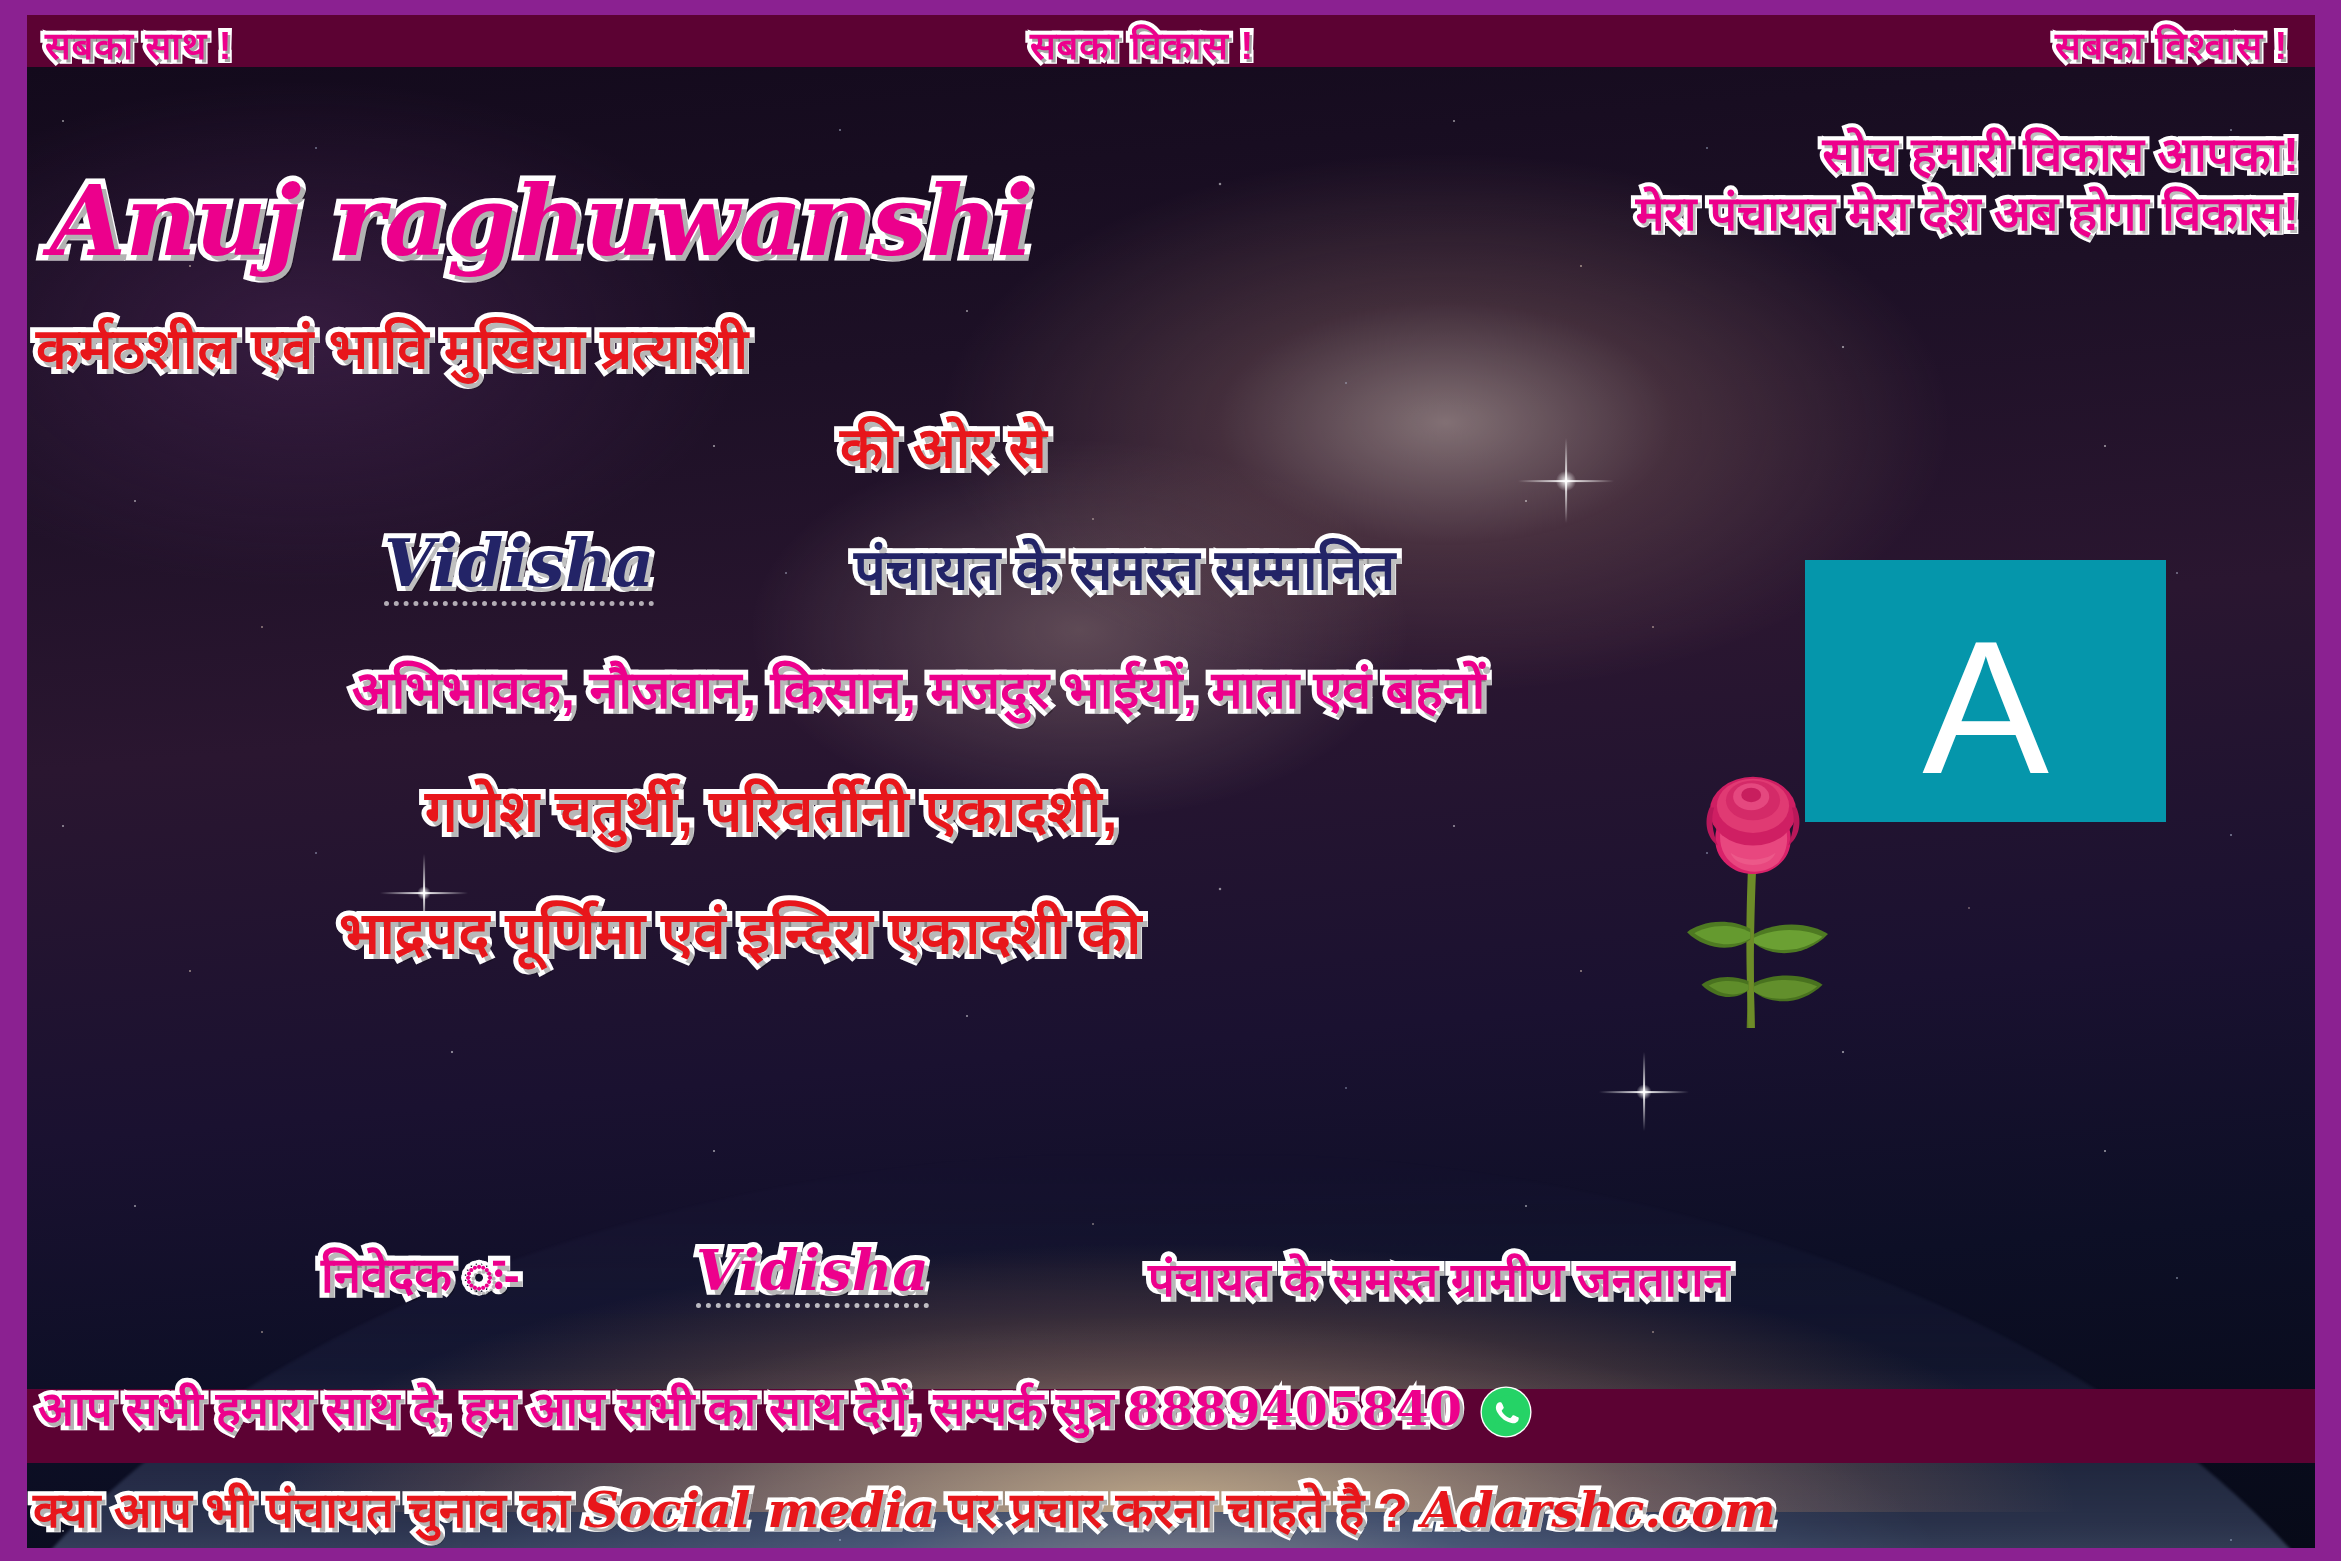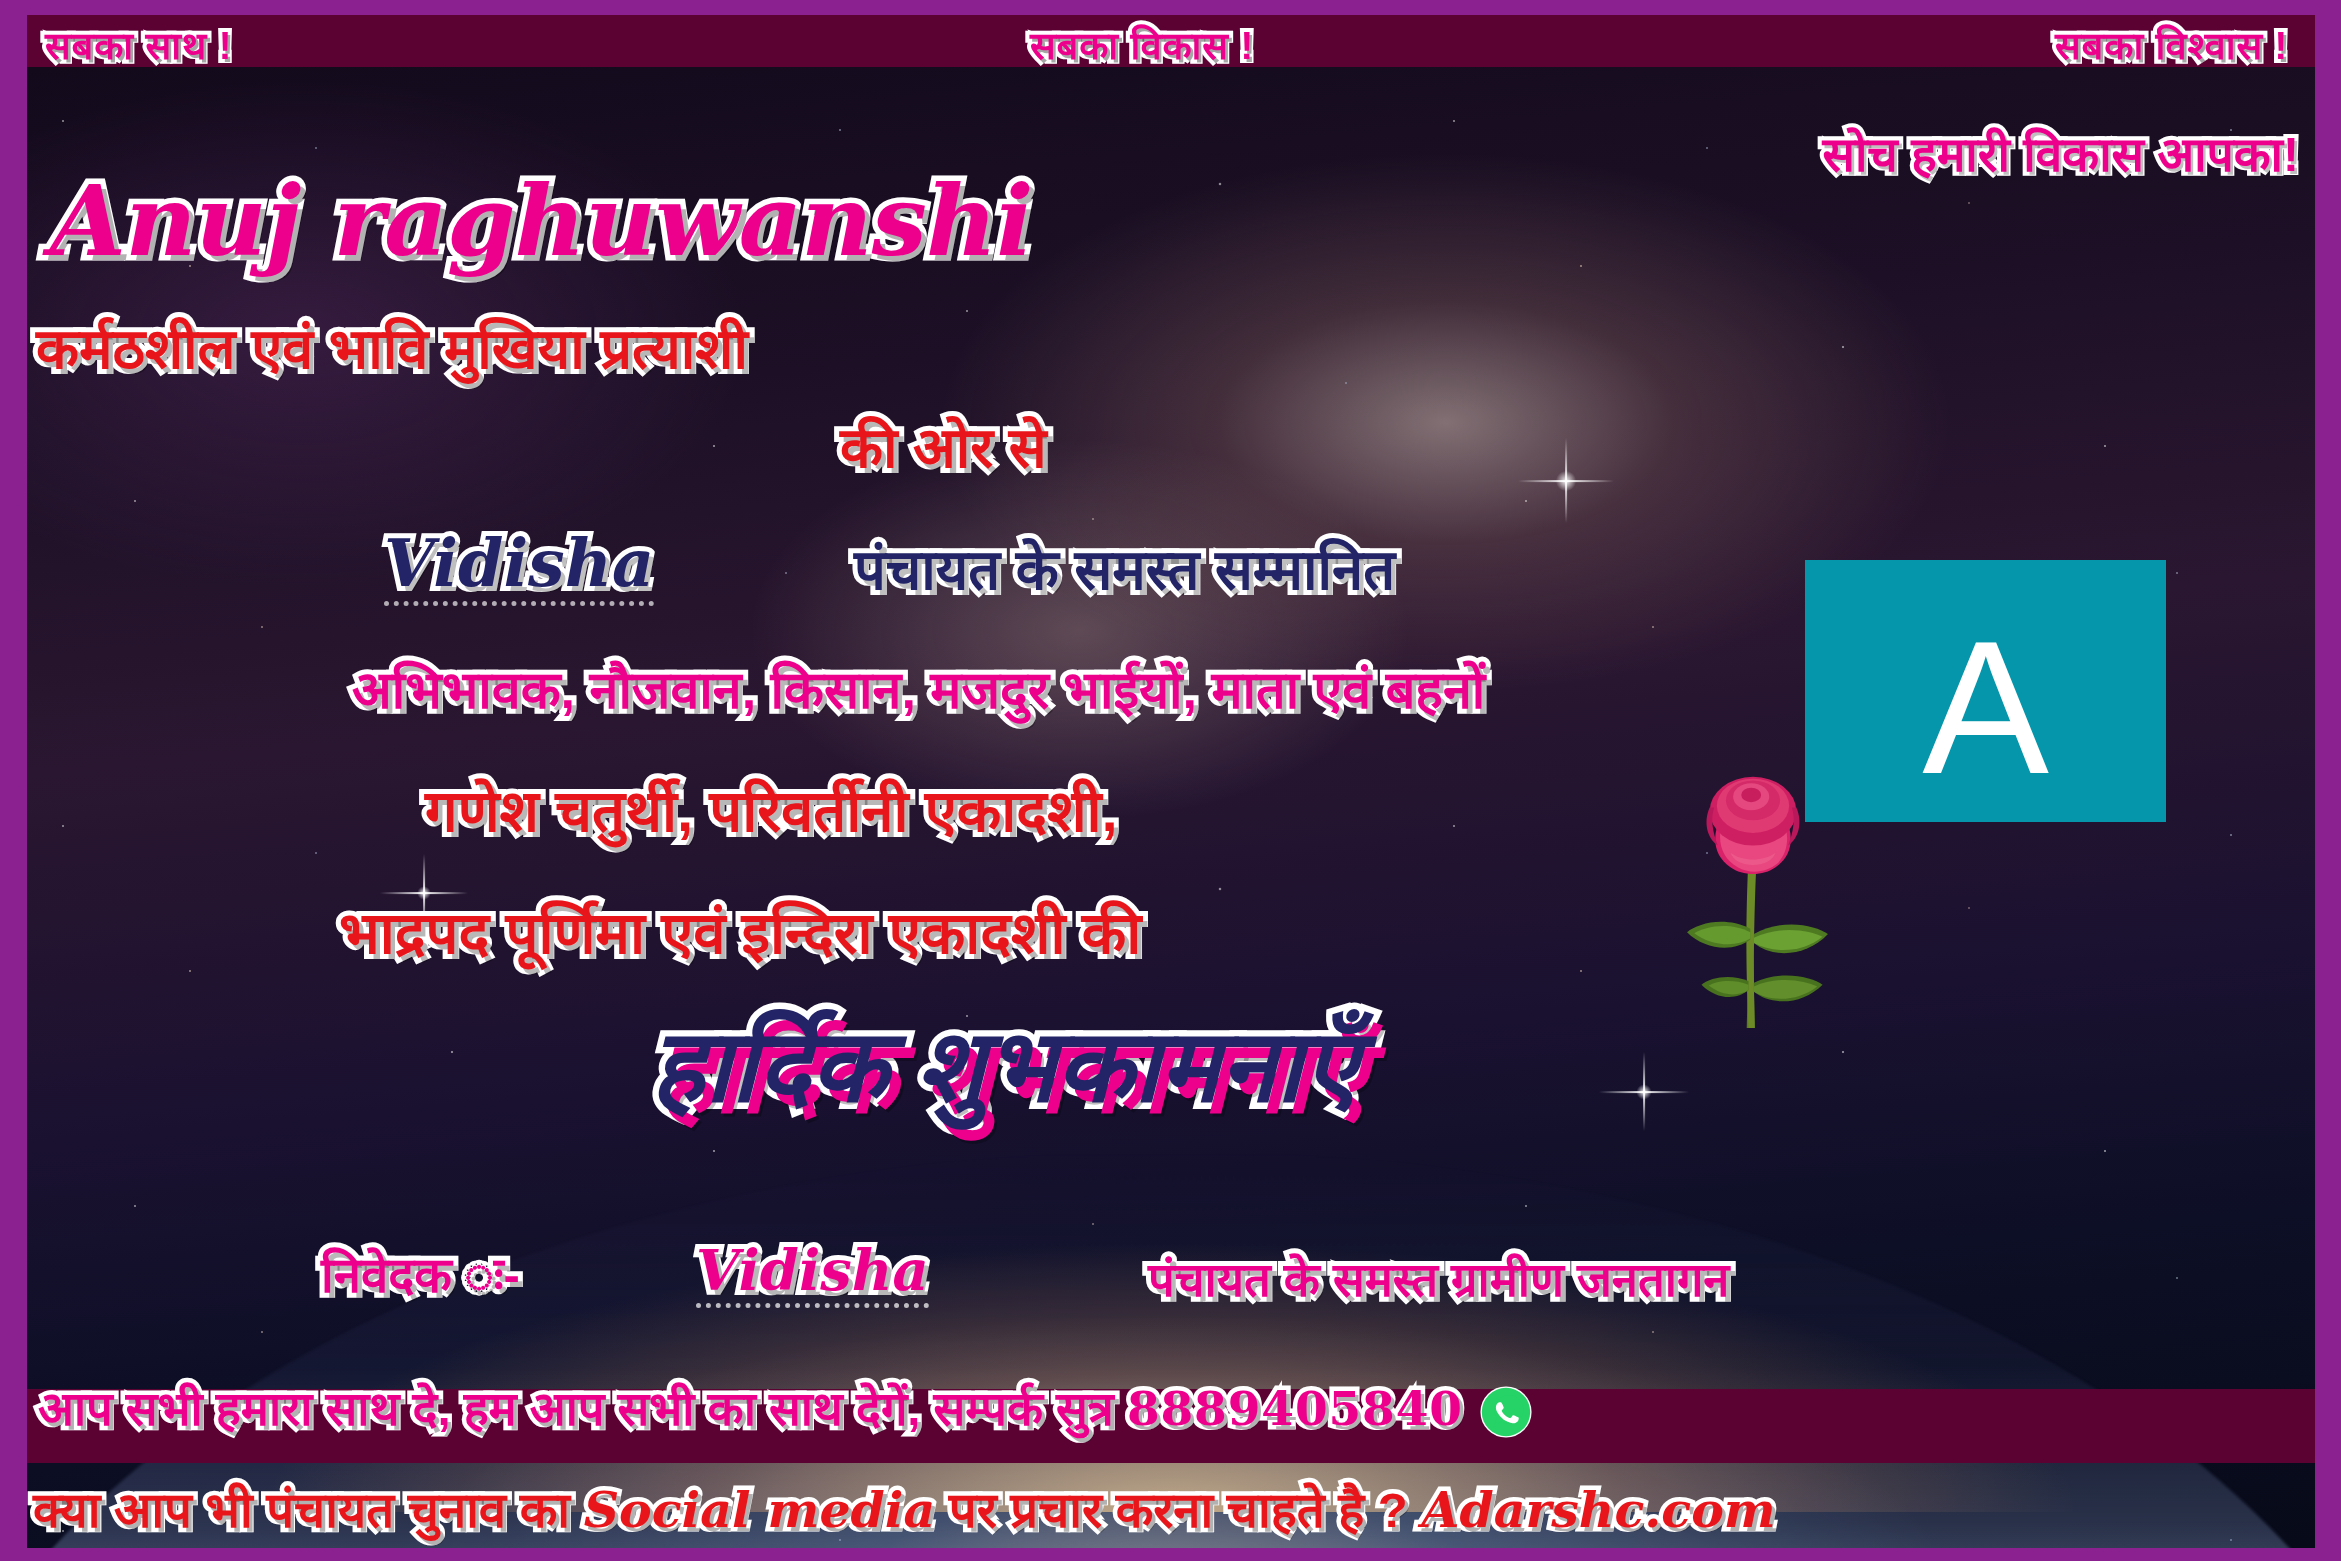--- a/index.html
+++ b/index.html
@@ -252,34 +252,34 @@
   <div class="slogan slogan-1">सबका  साथ !</div>
   <div class="slogan slogan-2">सबका  विकास !</div>
   <div class="slogan slogan-3">सबका  विश्वास !</div>
 
   <div class="content">
 
     <div class="name-title">Anuj raghuwanshi</div>
 
     <div class="tag-right">
       <div>सोच हमारी विकास आपका!</div>
+      <div>मेरा पंचायत मेरा देश अब होगा विकास!</div>
     </div>
 
     <div class="ln red l-karm">कर्मठशील एवं भावि मुखिया प्रत्याशी</div>
     <div class="ln red l-kior">की ओर से</div>
 
     <div class="ln navy l-vid1">Vidisha</div>
     <div class="ln navy l-panch">पंचायत के समस्त सम्मानित</div>
 
     <div class="ln pink l-abhi">अभिभावक, नौजवान, किसान, मजदुर भाईयों, माता एवं बहनों</div>
 
     <div class="ln red l-ganesh">गणेश चतुर्थी,  परिवर्तीनी एकादशी,</div>
     <div class="ln red l-bhadra">भाद्रपद पूर्णिमा एवं इन्दिरा एकादशी की</div>
 
-    <div class="ln l-hardik">हार्दिक शुभकामनाएँ</div>
 
     <div class="ln pink l-niv">निवेदक ः-</div>
     <div class="ln pink l-vid2">Vidisha</div>
     <div class="ln pink l-gram">पंचायत के समस्त ग्रामीण जनतागन</div>
 
     <div class="avatar-card">
       <div class="avatar-letter">A</div>
     </div>
 
     <svg class="rose" viewBox="0 0 190 300">

